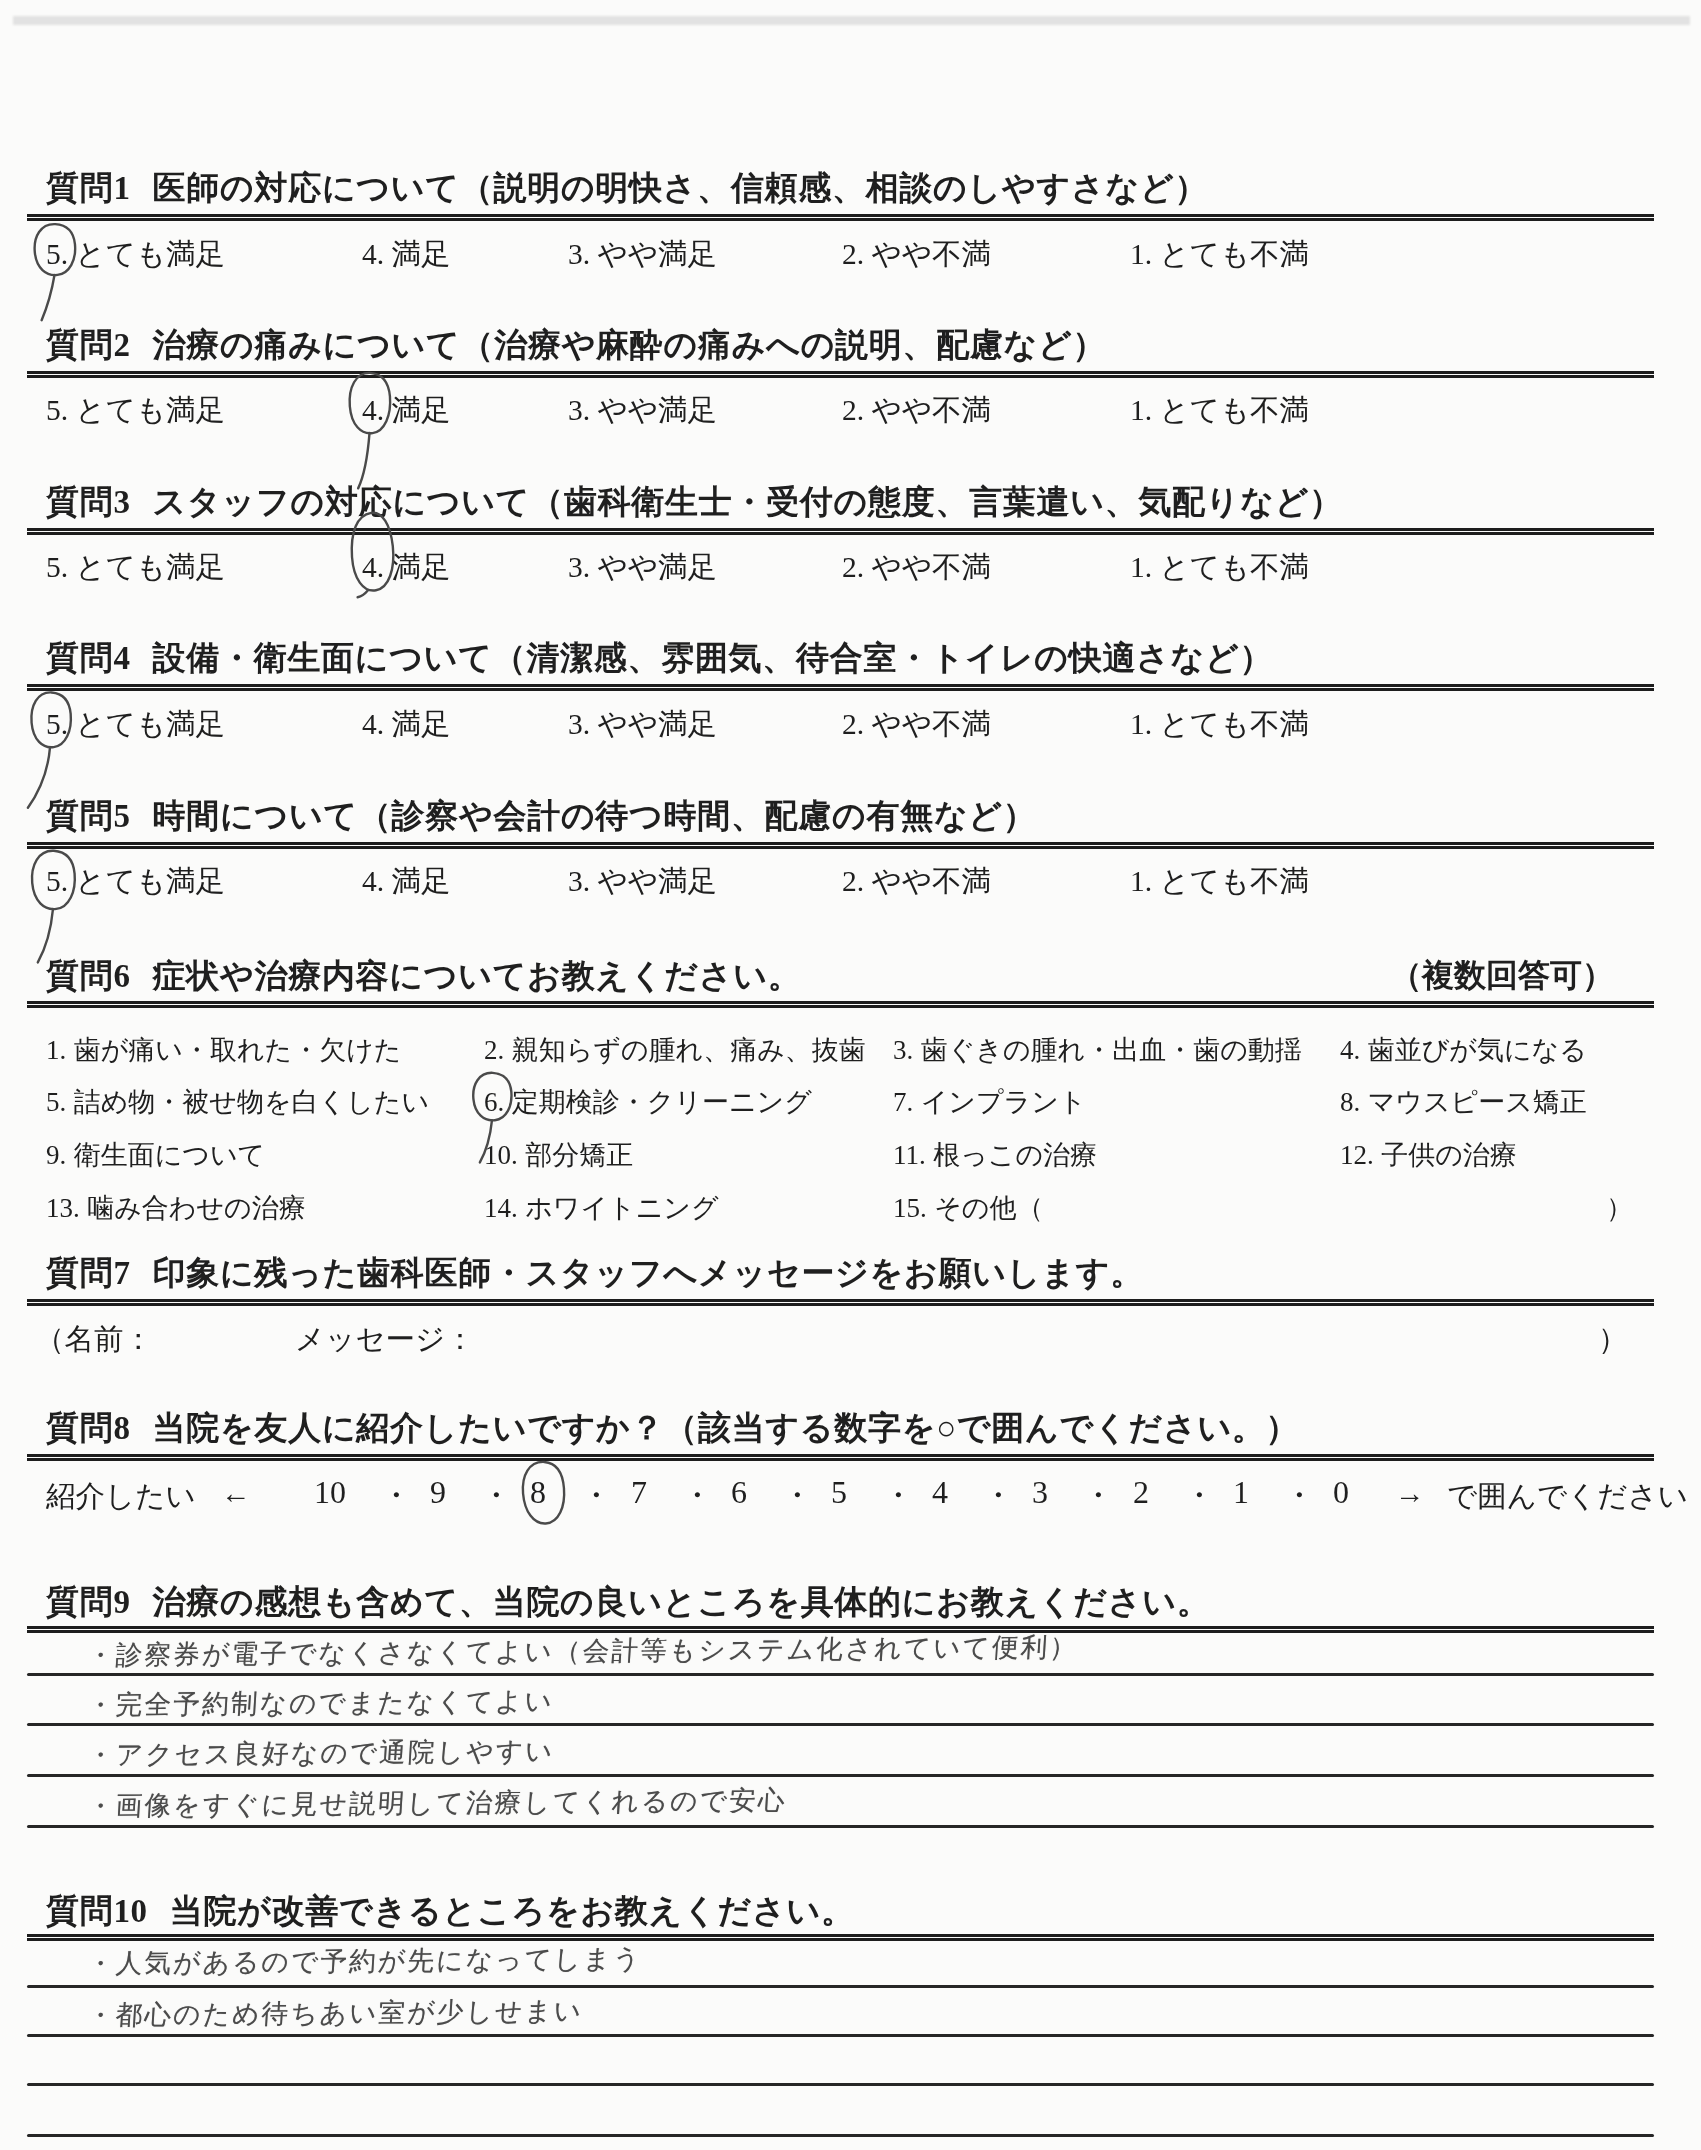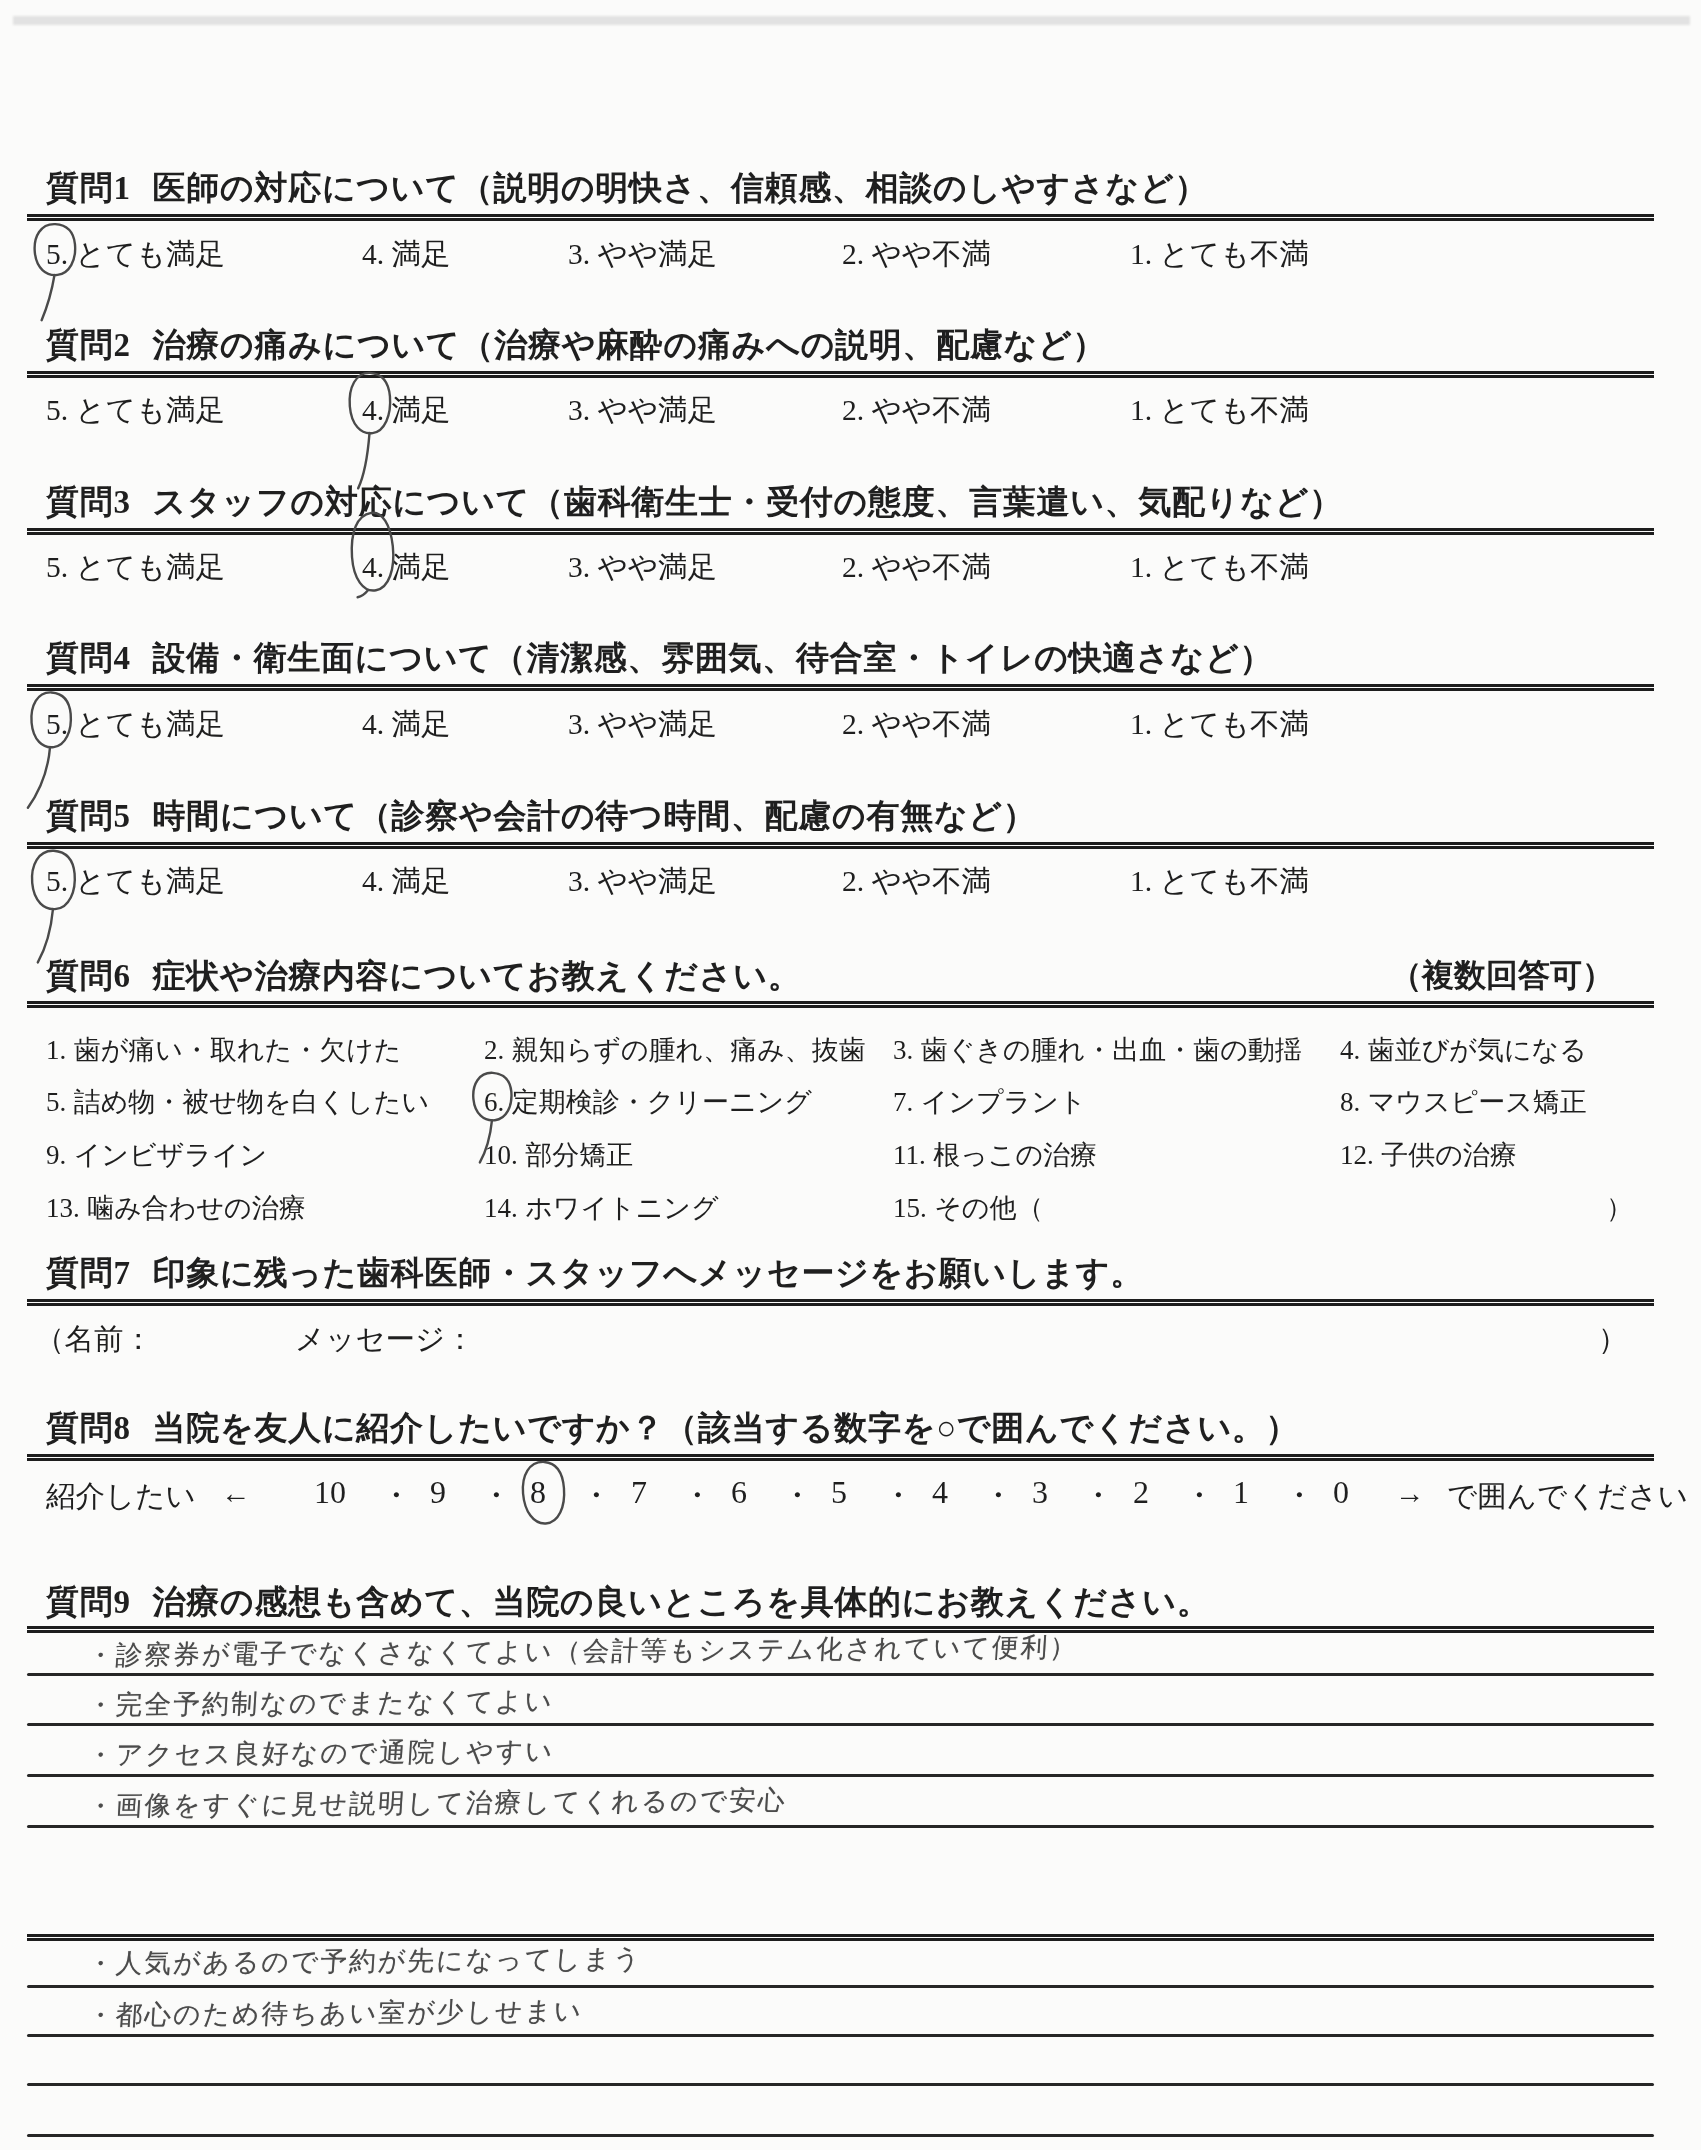--- a/index.html
+++ b/index.html
@@ -130,21 +130,21 @@
   <span class="gitem" style="left:46px;top:1032px"><span class="gnum">1.</span><span>歯が痛い・取れた・欠けた</span></span>
   <span class="gitem" style="left:484px;top:1032px"><span class="gnum">2.</span><span>親知らずの腫れ、痛み、抜歯</span></span>
   <span class="gitem" style="left:893px;top:1032px"><span class="gnum">3.</span><span>歯ぐきの腫れ・出血・歯の動揺</span></span>
   <span class="gitem" style="left:1340px;top:1032px"><span class="gnum">4.</span><span>歯並びが気になる</span></span>
 
   <span class="gitem" style="left:46px;top:1084px"><span class="gnum">5.</span><span>詰め物・被せ物を白くしたい</span></span>
   <span class="gitem" style="left:484px;top:1084px"><span class="gnum">6.</span><span>定期検診・クリーニング</span></span>
   <span class="gitem" style="left:893px;top:1084px"><span class="gnum">7.</span><span>インプラント</span></span>
   <span class="gitem" style="left:1340px;top:1084px"><span class="gnum">8.</span><span>マウスピース矯正</span></span>
 
-  <span class="gitem" style="left:46px;top:1137px"><span class="gnum">9.</span><span>インビザライン</span></span>
+  <span class="gitem" style="left:46px;top:1137px"><span class="gnum">9.</span><span>衛生面について</span></span>
   <span class="gitem" style="left:484px;top:1137px"><span class="gnum">10.</span><span>部分矯正</span></span>
   <span class="gitem" style="left:893px;top:1137px"><span class="gnum">11.</span><span>根っこの治療</span></span>
   <span class="gitem" style="left:1340px;top:1137px"><span class="gnum">12.</span><span>子供の治療</span></span>
 
   <span class="gitem" style="left:46px;top:1190px"><span class="gnum">13.</span><span>噛み合わせの治療</span></span>
   <span class="gitem" style="left:484px;top:1190px"><span class="gnum">14.</span><span>ホワイトニング</span></span>
   <span class="gitem" style="left:893px;top:1190px"><span class="gnum">15.</span><span>その他（</span></span>
   <span class="gitem" style="left:1606px;top:1190px">）</span>
 
   <svg class="circ" style="left:467px;top:1069px;width:50px;height:96px" viewBox="0 0 70 150" preserveAspectRatio="none">
@@ -203,20 +203,23 @@
   <div class="dbl-rule" style="top:1626px"></div>
   <div class="hw" style="left:87px;top:1633px">・診察券が電子でなくさなくてよい（会計等もシステム化されていて便利）</div>
   <div class="line" style="top:1673px"></div>
   <div class="hw" style="left:87px;top:1685px">・完全予約制なのでまたなくてよい</div>
   <div class="line" style="top:1723px"></div>
   <div class="hw" style="left:87px;top:1735px">・アクセス良好なので通院しやすい</div>
   <div class="line" style="top:1774px"></div>
   <div class="hw" style="left:87px;top:1785px">・画像をすぐに見せ説明して治療してくれるので安心</div>
   <div class="line" style="top:1825px"></div>
 
+  <div class="qtitle" style="top:1889px">
+    <span class="qno">質問10</span><span class="qtext">当院が改善できるところをお教えください。</span>
+  </div>
   <div class="dbl-rule" style="top:1934px"></div>
   <div class="hw" style="left:87px;top:1943px">・人気があるので予約が先になってしまう</div>
   <div class="line" style="top:1985px"></div>
   <div class="hw" style="left:87px;top:1995px">・都心のため待ちあい室が少しせまい</div>
   <div class="line" style="top:2034px"></div>
   <div class="line" style="top:2083px"></div>
   <div class="line" style="top:2134px"></div>
 
 </div>
 

